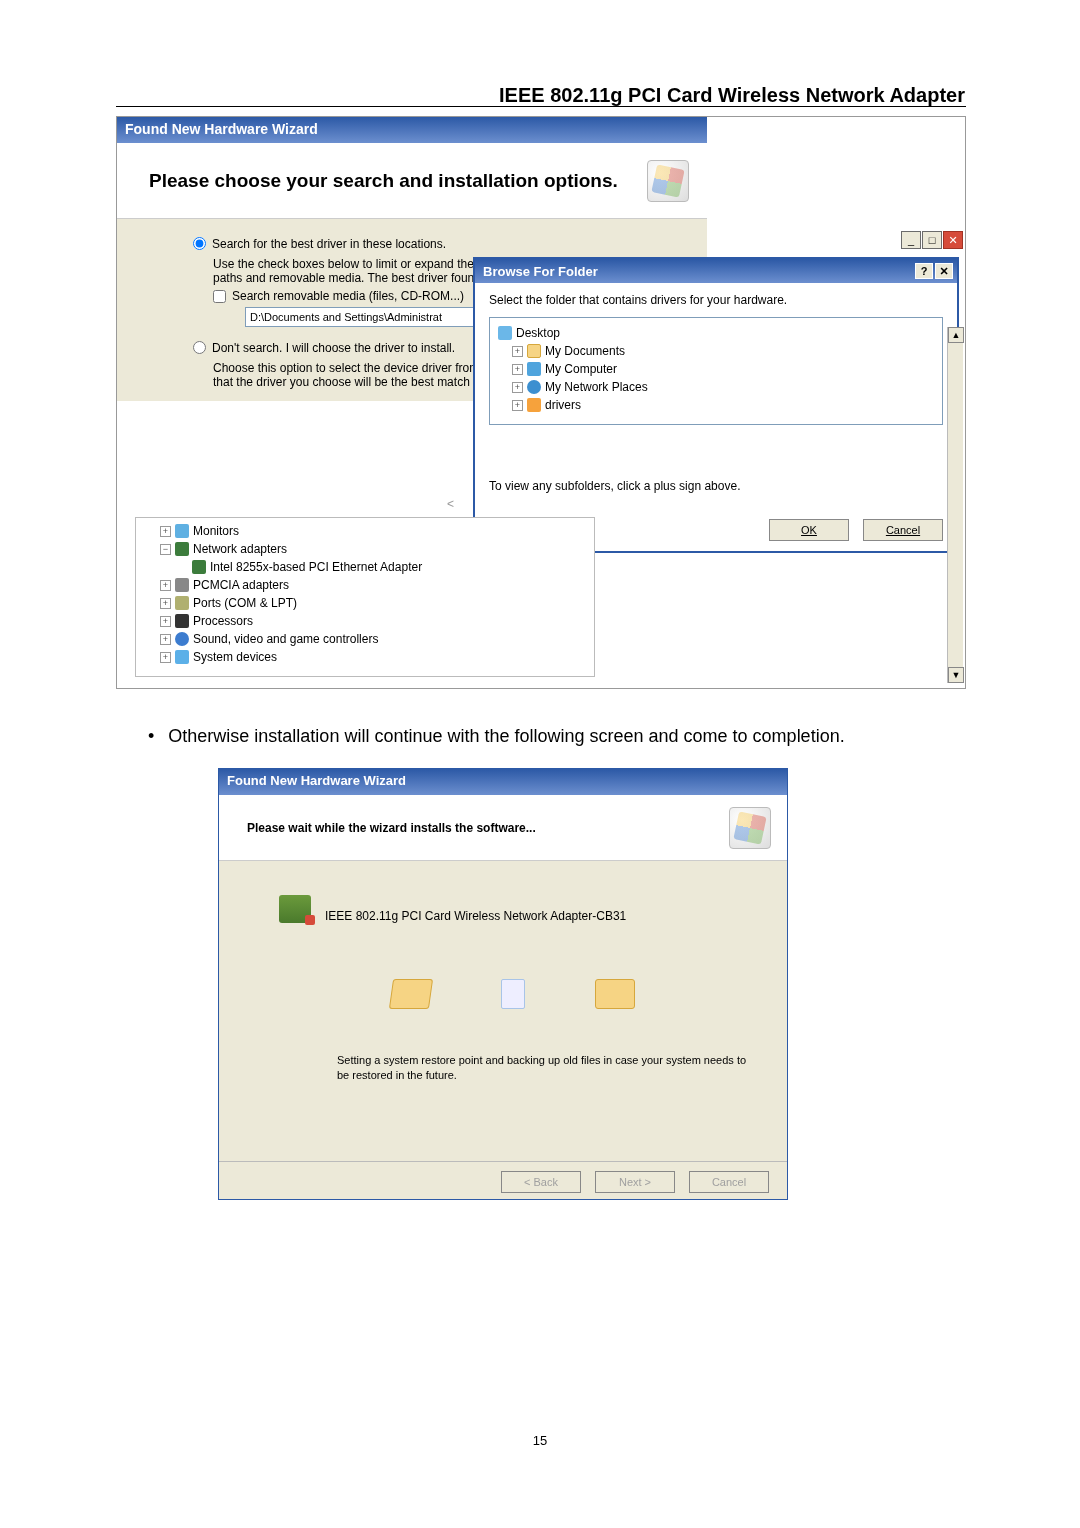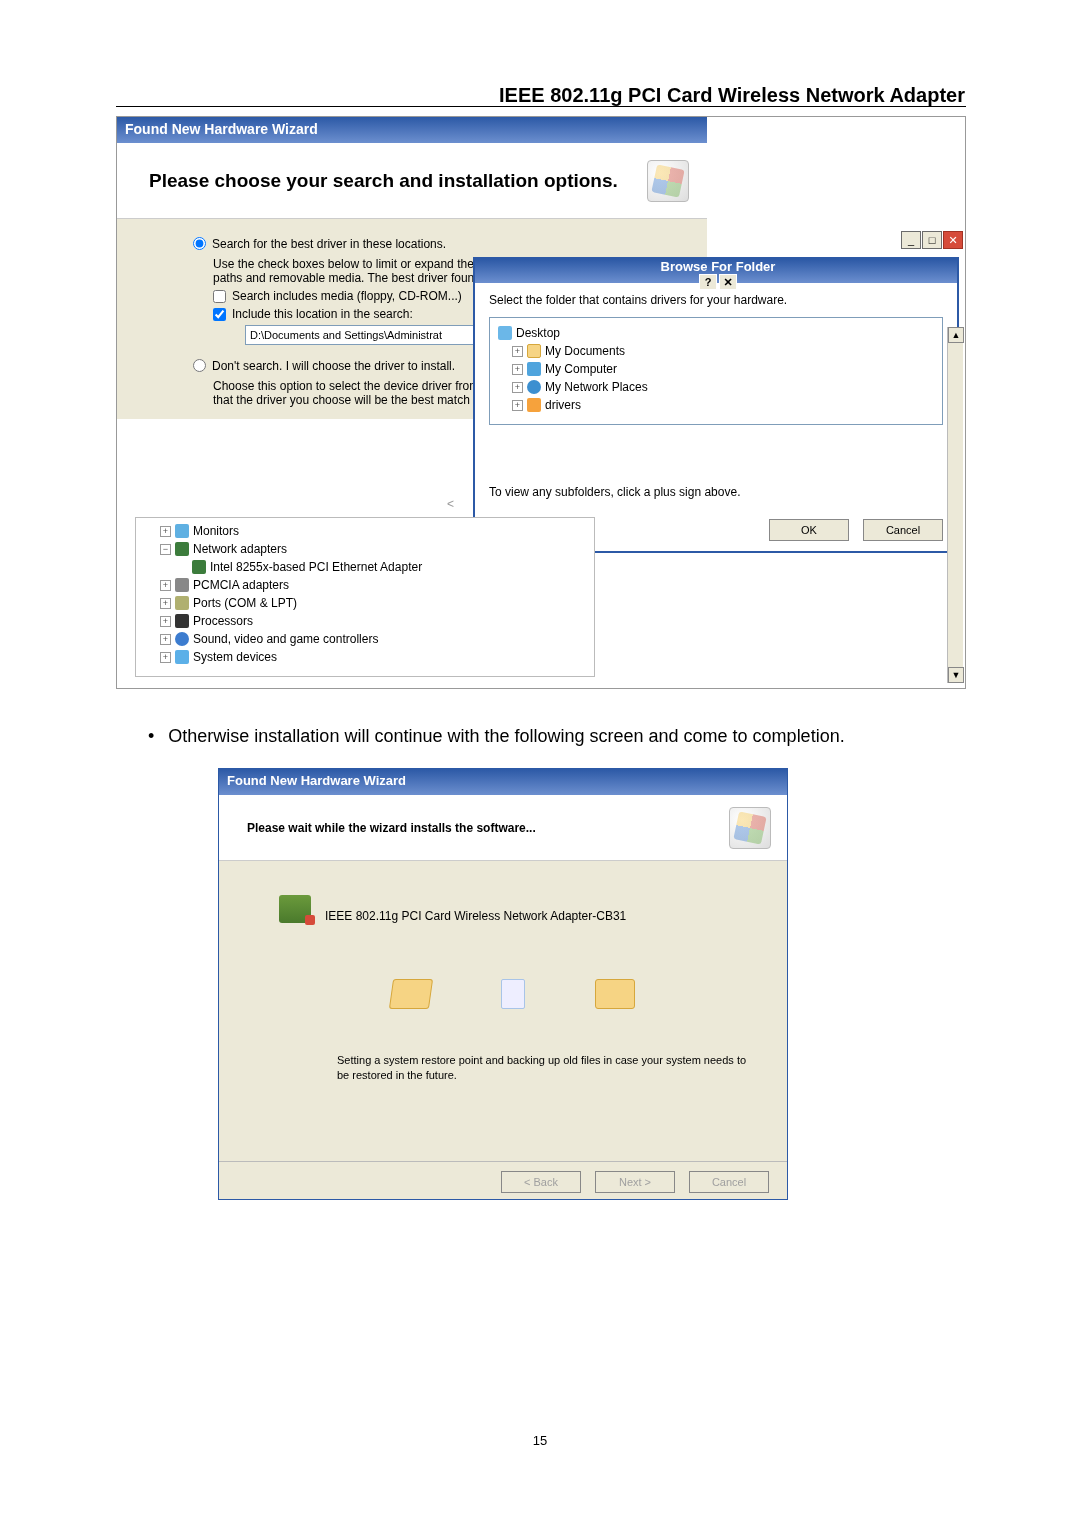--- a/index.html
+++ b/index.html
@@ -17,36 +17,36 @@
   .wiz1-header .txt { font-size:19px; font-weight:bold; }
   .wiz1-body { background:#ece9d8; padding:12px 18px 12px 76px; font-size:12px; color:#000; }
   .radio-row { display:flex; align-items:flex-start; gap:6px; margin:6px 0; }
   .block-indent { margin-left:20px; font-size:12px; }
   .chk-row { display:flex; align-items:center; gap:6px; margin:4px 0 4px 20px; font-size:12px; }
   .path-input { width:250px; height:20px; font-size:11px; border:1px solid #7f9db9; background:#fff; padding:1px 4px; margin-left:52px; }
   .chevron { position:absolute; left:330px; top:380px; color:#999; font-size:12px; }
 
   
   .browse { position:absolute; top:140px; left:356px; width:486px; height:296px; border:2px solid #2c59a6; background:#fff; }
-  .browse-title { height:24px; background:linear-gradient(#2c59a6,#6c8fcf); color:#fff; font-size:13px; font-weight:bold; display:flex; align-items:center; justify-content:space-between; padding:0 4px 0 8px;flex-direction:column; }
+  .browse-title { height:24px; background:linear-gradient(#2c59a6,#6c8fcf); color:#fff; font-size:13px; font-weight:bold; display:flex; align-items:center; justify-content:space-between; padding:0 4px 0 8px; }
   .browse-title .btns { display:flex; gap:2px; }
   .bfbtn { width:18px; height:16px; background:#ece9d8; border:1px solid #fff; font-size:11px; display:flex; align-items:center; justify-content:center; color:#000; }
   .browse-body { padding:10px 14px; font-size:12px; height:calc(100% - 24px); background:#fff; display:flex; flex-direction:column; }
   .treebox { border:1px solid #7f9db9; height:108px; margin-top:10px; padding:6px 8px; overflow:hidden; font-size:12px; }
   .tree-line { display:flex; align-items:center; gap:4px; height:18px; }
   .tree-line.ind1 { padding-left:14px; }
   .expand { width:11px; height:11px; border:1px solid #999; font-size:9px; line-height:9px; text-align:center; color:#555; }
   .ticon { width:14px; height:14px; display:inline-block; }
   .ticon.desktop { background:#6bb7e8; border-radius:2px; }
   .ticon.folder { background:#f6d484; border-radius:2px; border:1px solid #d6a73c; }
   .ticon.mycomp { background:#4fa4dd; border-radius:2px; }
   .ticon.net { background:#3c8fd0; border-radius:50%; }
   .ticon.drivers { background:#f6a23c; border-radius:2px; }
   .browse-hint { font-size:12px; margin-top:auto; }
-  .browse-btns { display:flex; gap:14px; justify-content:flex-end; margin-top:20px; }
+  .browse-btns { display:flex; gap:14px; justify-content:flex-end; margin-top:26px;text-decoration:underline; }
   .winbtn { width:80px; height:22px; background:#ece9d8; border:1px solid #888; font-size:11px; }
 
   
   .devmgr-caps { position:absolute; top:114px; right:2px; display:flex; gap:1px; }
   .capbtn { width:20px; height:18px; background:#ece9d8; border:1px solid #6b6b6b; display:flex; align-items:center; justify-content:center; font-size:11px; }
   .capbtn.red { background:#d64b3a; color:#fff; border-color:#a23224; }
 
   
   .devtree { position:absolute; top:400px; left:18px; width:460px; height:160px; font-size:12px; background:#fff; border:1px solid #bbb; padding:4px 8px; }
   .dtline { display:flex; align-items:center; gap:4px; height:18px; }
@@ -107,25 +107,21 @@
       <span class="logo"></span>
     </div>
     <div class="wiz1-body">
       <div class="radio-row">
         <input type="radio" checked="" style="">
         <span>Search for the best driver in these locations.</span>
       </div>
       <div class="block-indent">Use the check boxes below to limit or expand the default search, which includes local paths and removable media. The best driver found will be installed.</div>
       <div class="chk-row">
         <input type="checkbox" style="">
-        <span>Search includes media (floppy, CD-ROM...)</span>
-      </div>
-      <div class="chk-row">
-        <input type="checkbox" checked="" style="">
-        <span>Include this location in the search:</span>
+        <span>Search removable media (files, CD-ROM...)</span>
       </div>
       <input class="path-input" value="D:\Documents and Settings\Administrat" style="">
       <div class="radio-row" style="margin-top:14px;">
         <input type="radio" style="">
         <span>Don't search. I will choose the driver to install.</span>
       </div>
       <div class="block-indent">Choose this option to select the device driver from a list. Windows does not guarantee that the driver you choose will be the best match for your hardware.</div>
     </div>
   </div>
 

